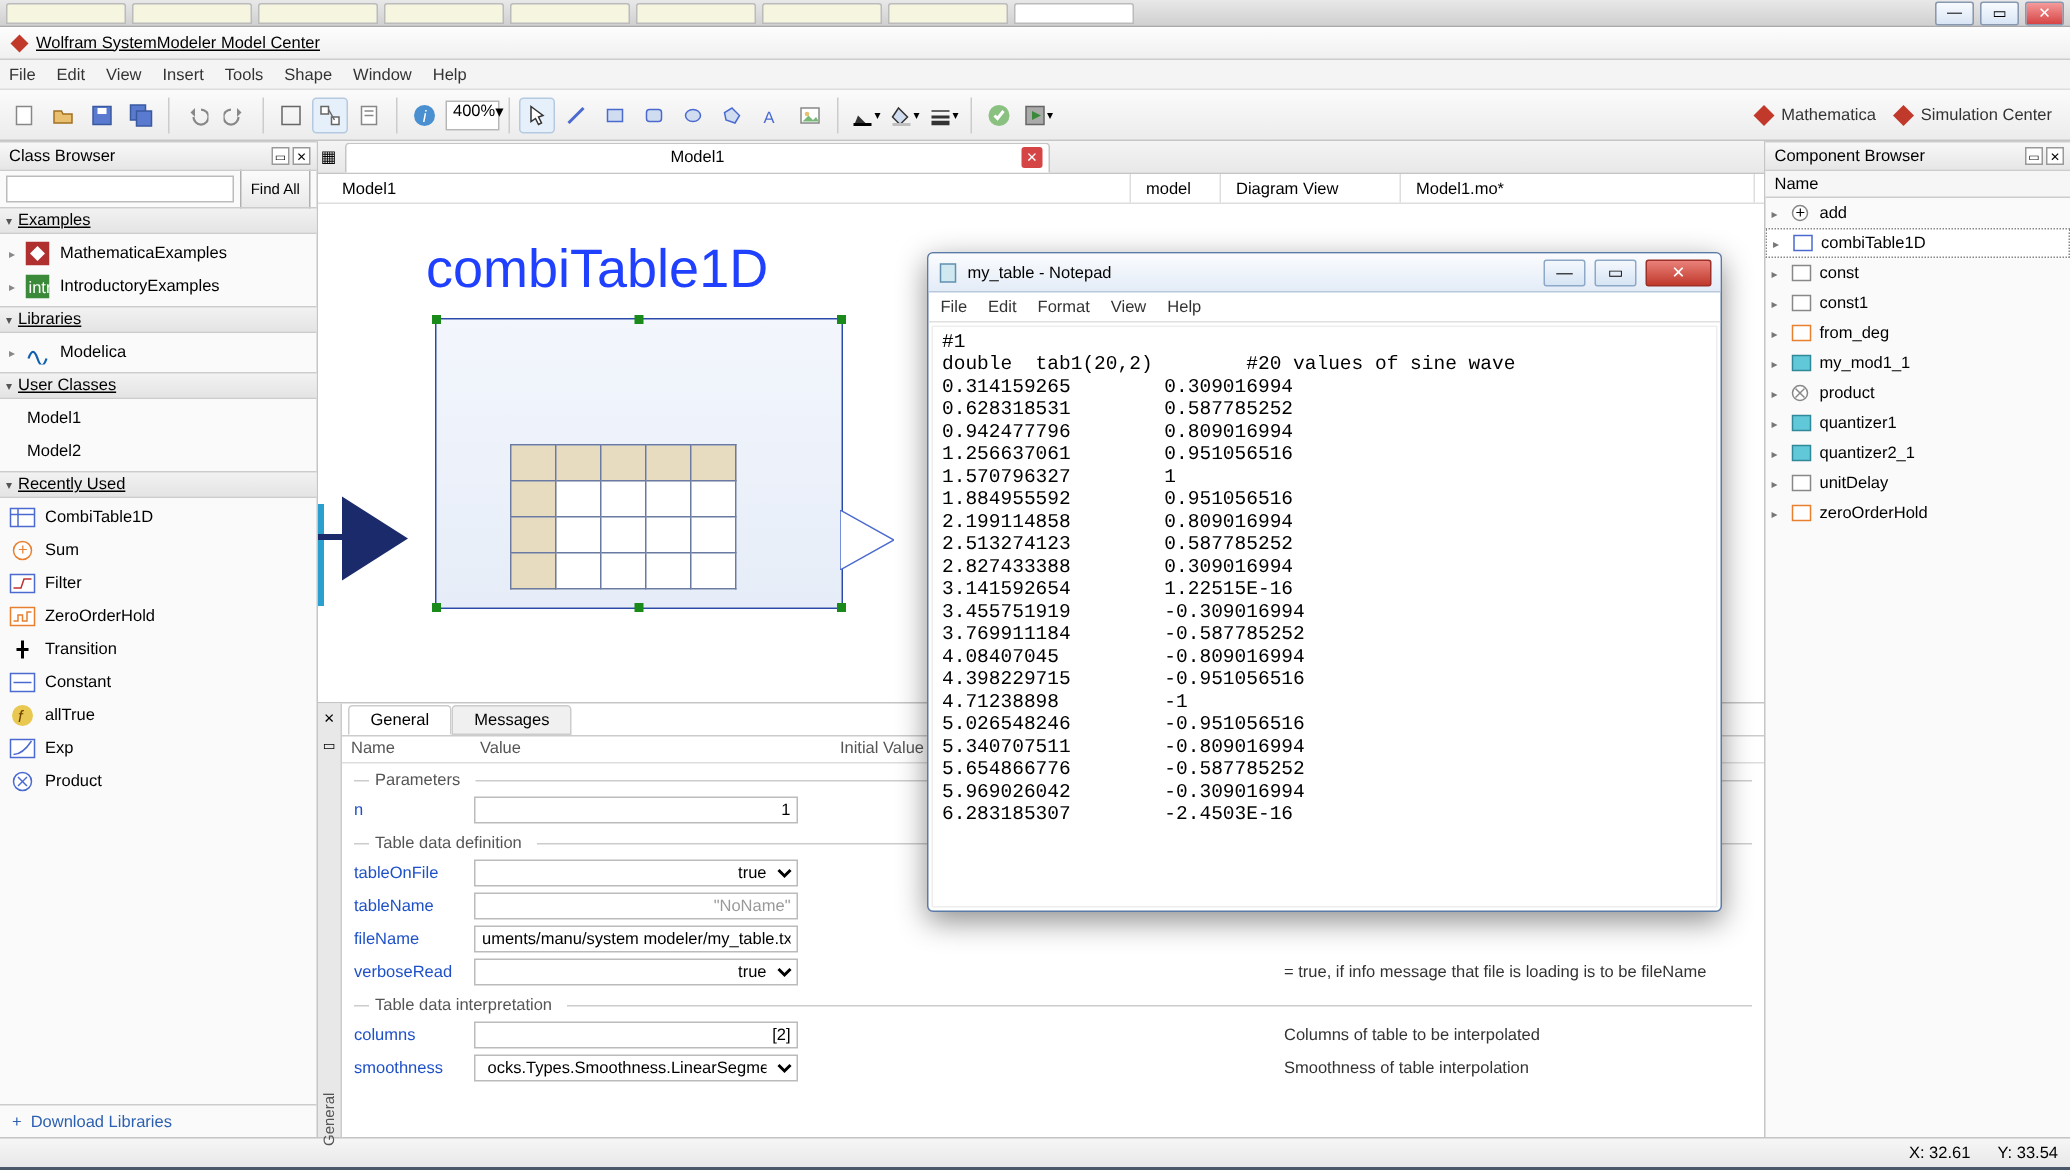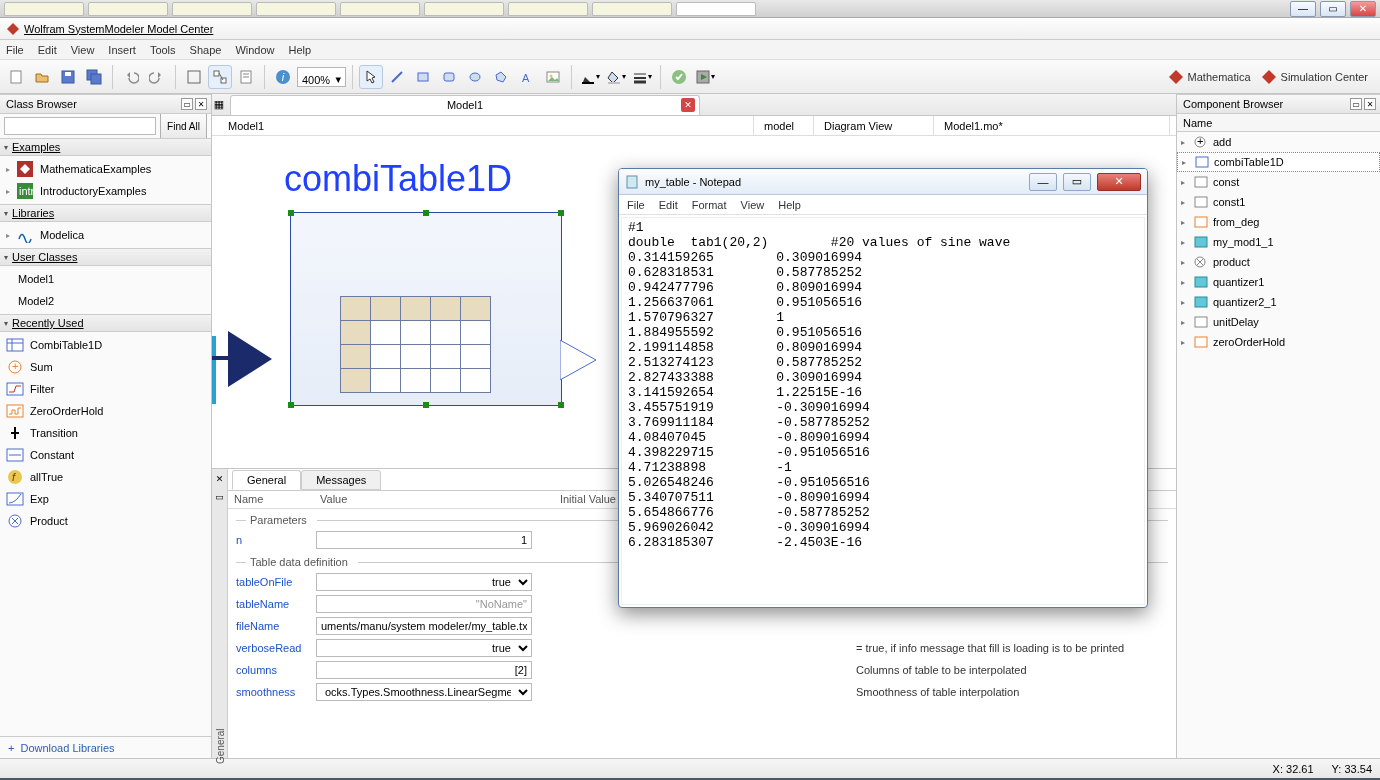--- a/index.html
+++ b/index.html
@@ -16,21 +16,21 @@
 .win-btn.close { background: linear-gradient(#f59a9a,#d64545); color: #fff; }
 
 
 .menubar { height: 20px; background: #f4f4f4; display: flex; align-items: center; padding: 0 6px; gap: 14px; border-bottom: 1px solid #ddd; color: #333; }
 .menubar span { cursor: default; }
 
 
 .toolbar { height: 34px; background: linear-gradient(#fbfbfb,#ececec); border-bottom: 1px solid #c5c5c5; display: flex; align-items: center; padding: 0 4px; gap: 2px; }
 .toolbar .btn { width: 24px; height: 24px; border: 1px solid transparent; border-radius: 3px; display: flex; align-items: center; justify-content: center; }
 .toolbar .sep { width: 1px; height: 24px; background: #ccc; margin: 0 4px; }
-.toolbar .zoom { width: 49px; height: 20px; border: 1px solid #b6b6b6; background: #fff; display: flex; align-items: flex-end; padding: 0 4px; font-size: 11px; }
+.toolbar .zoom { width: 36px; height: 20px; border: 1px solid #b6b6b6; background: #fff; display: flex; align-items: flex-start; padding: 0 4px; font-size: 11px; }
 .toolbar .right { margin-left: auto; display: flex; align-items: center; gap: 10px; padding-right: 8px; }
 .brand { display: flex; align-items: center; gap: 4px; font-size: 12px; color: #333; }
 .brand .bicon { width: 16px; height: 16px; }
 
 
 .main { display: flex; height: 664px; }
 
 
 .panel { background: #fafafa; border-right: 1px solid #c5c5c5; display: flex; flex-direction: column; }
 .panel.left { width: 212px; }
@@ -594,22 +594,25 @@
             <div class="pname">tableName</div>
             <div class="pval"><input style="color: rgb(153, 153, 153);" value="&quot;NoName&quot;"></div>
           </div>
           <div class="prow">
             <div class="pname">fileName</div>
             <div class="pval"><input value="uments/manu/system modeler/my_table.txt&quot;" style=""></div>
           </div>
           <div class="prow">
             <div class="pname">verboseRead</div>
             <div class="pval"><select><option>true</option></select></div>
-            <div class="pdesc">= true, if info message that fill is loading is to be printed</div>
+            <div class="pdesc">= true, if info message that file is loading is to be fileName</div>
           </div>
+          <div class="fieldset-label">
+              <span>Table data interpretation</span>
+            </div>
           <div class="prow">
             <div class="pname">columns</div>
             <div class="pval"><input value="[2]" style=""></div>
             <div class="pdesc">Columns of table to be interpolated</div>
           </div>
           <div class="prow">
             <div class="pname">smoothness</div>
             <div class="pval"><select><option>ocks.Types.Smoothness.LinearSegments</option></select></div>
             <div class="pdesc">Smoothness of table interpolation</div>
           </div>

